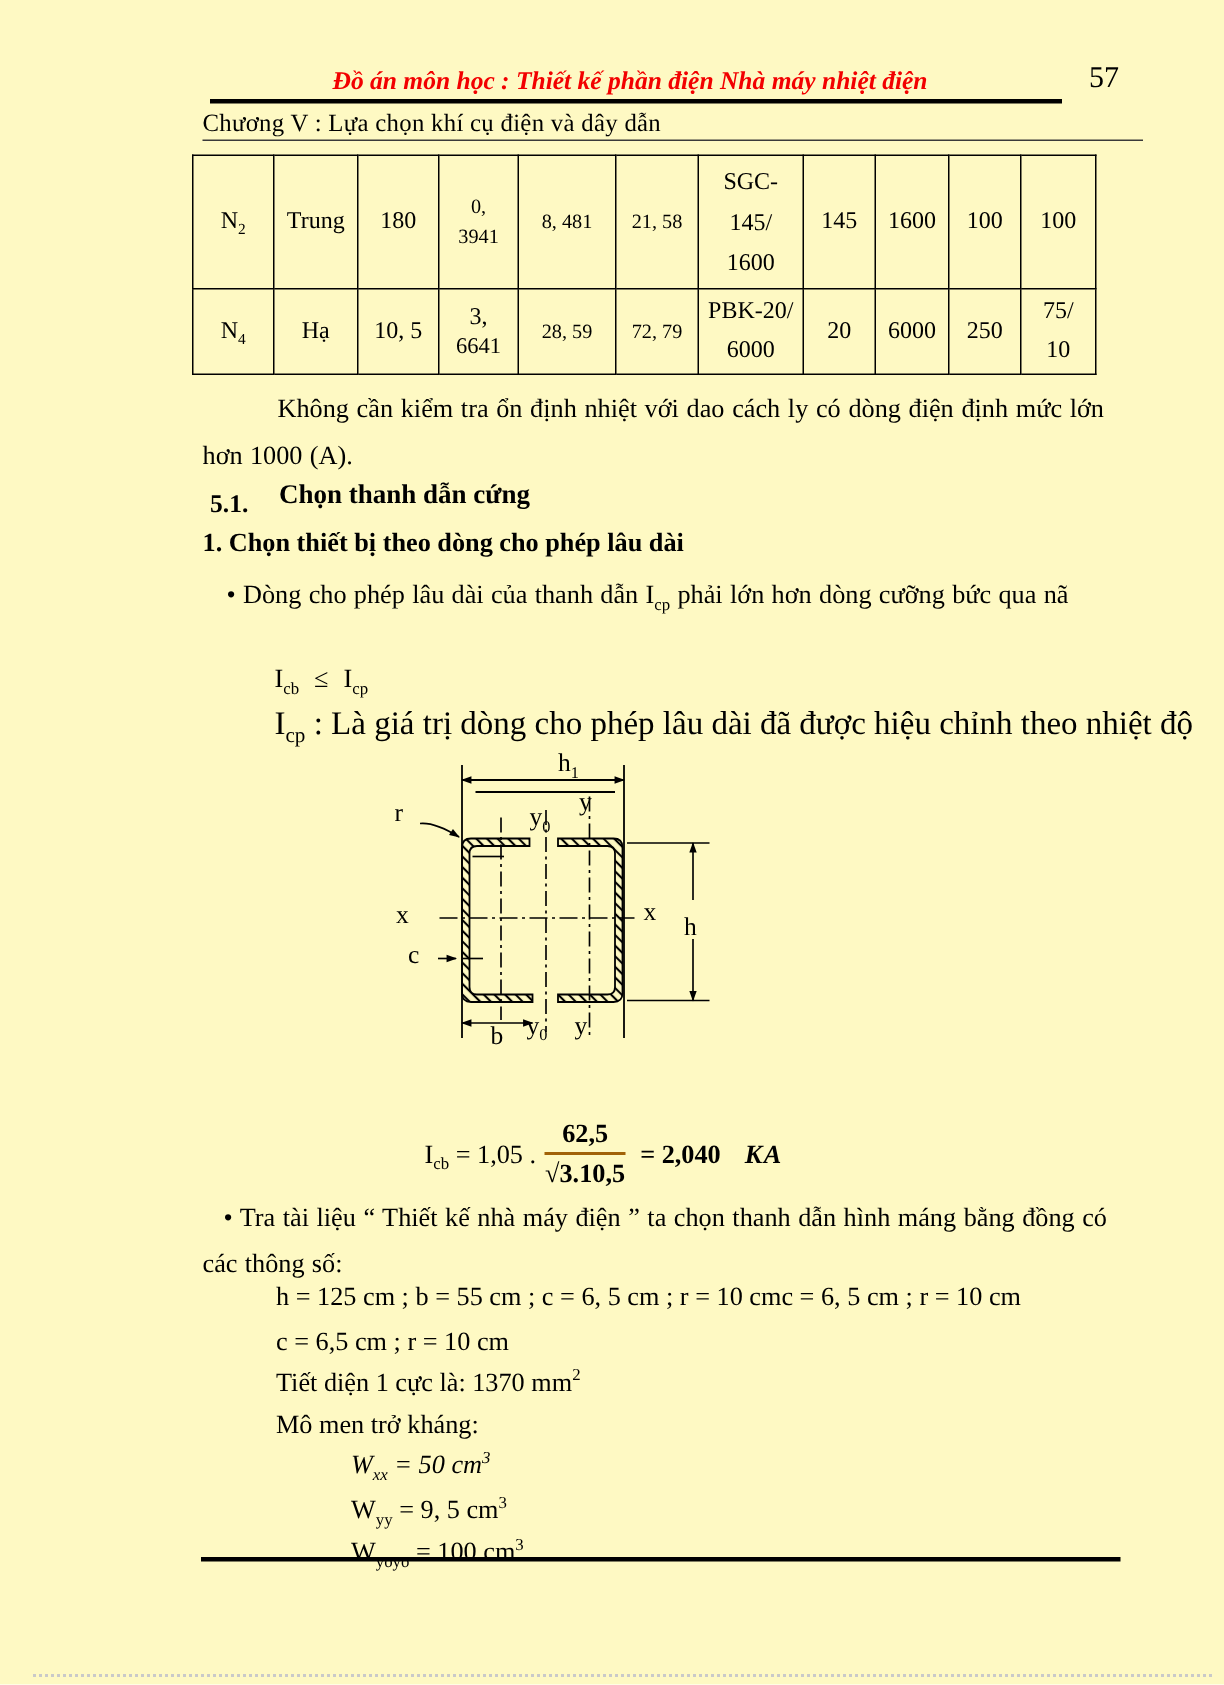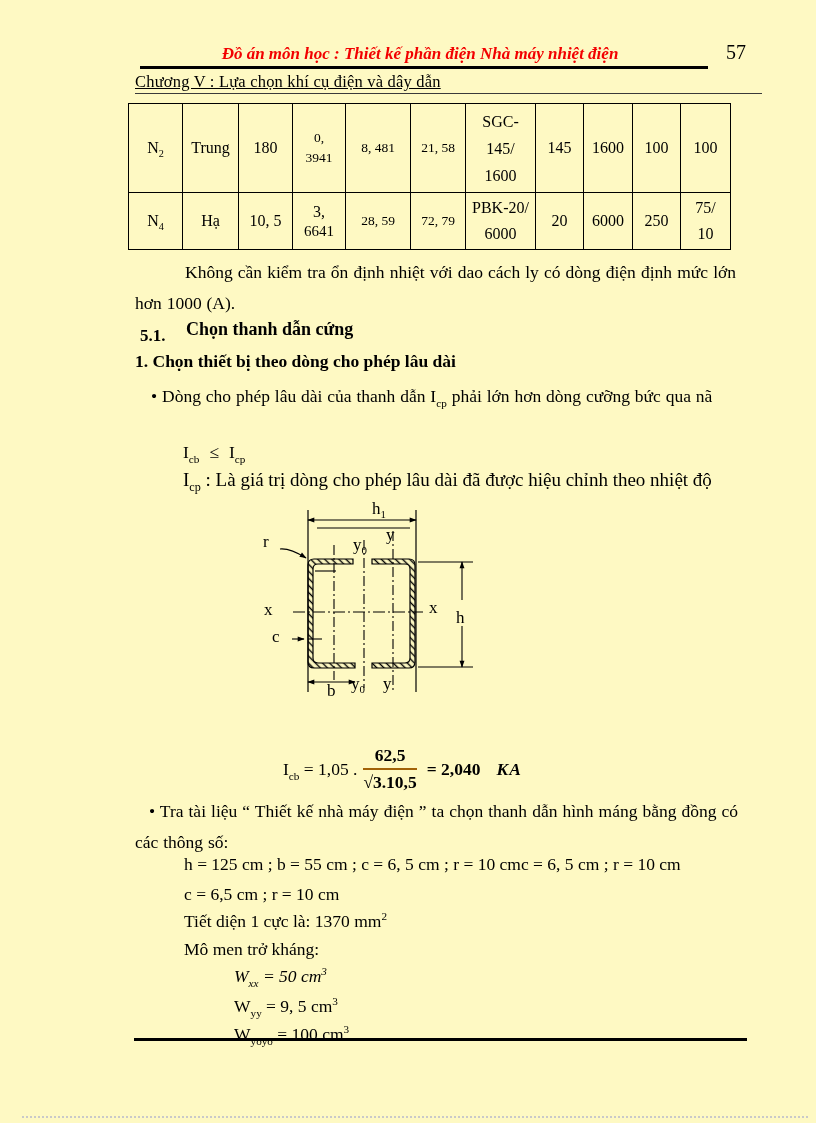--- a/index.html
+++ b/index.html
@@ -7,21 +7,21 @@
         font-family:"Liberation Serif","DejaVu Serif",serif;color:#000;}
   .abs{position:absolute;}
   sub{font-size:64%;line-height:0;}
   sup{font-size:64%;line-height:0;}
 
   
   .doc-title{left:135px;top:44px;width:570px;text-align:center;font-size:17px;
              font-weight:bold;font-style:italic;}
   .pageno{left:726px;top:41px;font-size:20px;}
   .rule-thick{left:140px;top:66px;width:568px;height:3px;background:#000;}
-  .chapter{left:135px;top:72px;font-size:16.5px;letter-spacing:.2px;text-decoration:underline;}
+  .chapter{left:135px;top:72px;font-size:16.5px;letter-spacing:.2px;}
   .rule-thin{left:135px;top:93px;width:627px;height:1.4px;background:#3a3a3a;}
 
   
   table.tbl{position:absolute;left:128px;top:103px;border-collapse:collapse;table-layout:fixed;
             font-size:16px;}
   table.tbl td{border:1.7px solid #000;text-align:center;vertical-align:middle;padding:0 2px;
                overflow:hidden;}
   table.tbl tr.r1 td{height:88px;}
   table.tbl tr.r2 td{height:56px;}
   td.vtop{vertical-align:top;padding-top:6px;}
@@ -35,21 +35,21 @@
   
   .bodytxt{font-size:17.5px;line-height:31px;}
   .just{text-align:justify;word-spacing:.5px;}
   .para1{left:135px;top:257px;width:601px;text-indent:50px;}
   .secnum{left:140px;top:326px;font-size:17px;font-weight:bold;}
   .sectitle{left:186px;top:319px;font-size:18px;font-weight:bold;}
   .subhead{left:135px;top:351px;font-size:17.5px;font-weight:bold;}
   .bullet1{left:135px;top:381px;width:601px;text-indent:16px;}
   .cond{left:183px;top:442px;font-size:17.5px;}
   .cond .op{margin:0 10px;}
-  .icpdef{left:183px;top:469px;font-size:19px;white-space:nowrap;}
+  .icpdef{left:183px;top:469px;font-size:22px;white-space:nowrap;}
   .bullet2{left:135px;top:686px;width:587px;text-indent:14px;}
   .bullet3{left:135px;top:796px;width:603px;text-indent:14px;}
   .specs1{left:184px;top:854px;font-size:17.5px;white-space:nowrap;}
   .specs2{left:184px;top:884px;font-size:17.5px;}
   .tiet{left:184px;top:911px;font-size:17.5px;}
   .momen{left:184px;top:939px;font-size:17.5px;}
   .wline{font-size:17.5px;}
   .w1{left:234px;top:966px;font-style:italic;}
   .w2{left:234px;top:996px;}
   .w3{left:234px;top:1024px;}

